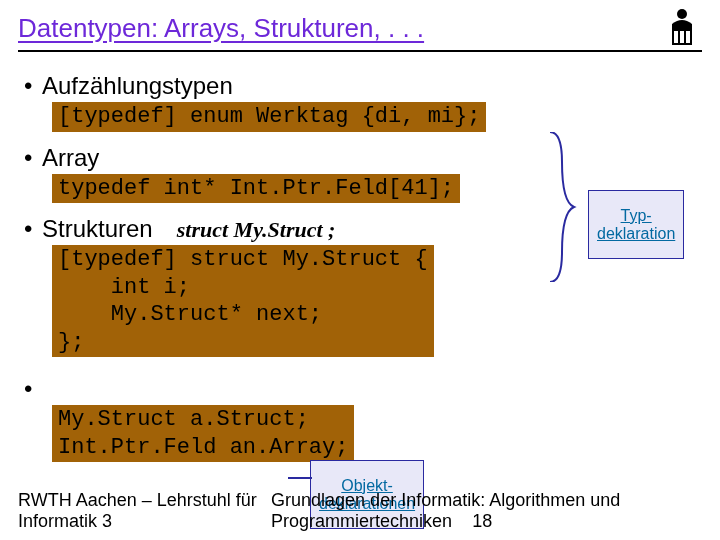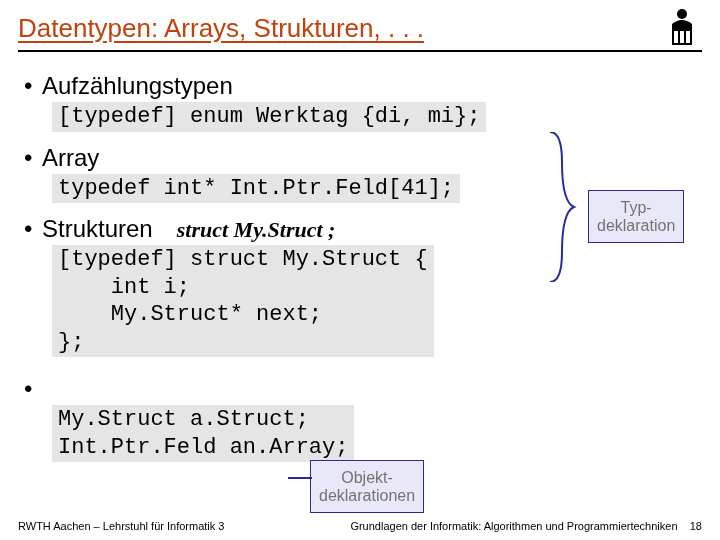--- a/index.html
+++ b/index.html
@@ -11,21 +11,21 @@
     position: relative;
     overflow: hidden;
   }
   .header {
     display: flex;
     align-items: center;
     padding: 8px 18px 2px 18px;
   }
   .title {
     font-size: 26px;
-    color: #c2410c;
+    color: #6d28d9;
     flex: 1;
     text-decoration: underline;
     text-underline-offset: 4px;
   }
   .logo {
     width: 40px; height: 40px;
     position: relative;
   }
   .logo svg { width: 40px; height: 40px; }
   .title-rule {
@@ -41,21 +41,21 @@
     display: flex;
     align-items: baseline;
     font-size: 24px;
     color: #000;
     margin-top: 4px;
   }
   .bullet-dot { width: 18px; }
   .code-block {
     font-family: "Courier New", Courier, monospace;
     font-size: 22px;
-    background: #e5e5e5;
+    background: #a16207;
     color: #000;
     margin: 2px 0 8px 28px;
     padding: 1px 6px;
     display: inline-block;
     line-height: 1.25;
     white-space: pre;
   }
   .code-narrow { }
   .struct-row { position: relative; }
   .handwritten {
@@ -64,39 +64,40 @@
     color: #000;
     font-style: italic;
     font-weight: bold;
     position: absolute;
   }
   .label-box {
     position: absolute;
     border: 1.5px solid #2a2aa0;
     background: #e8e8f8;
     font-size: 16px;
-    color: #737373;
+    color: #0369a1;
     text-align: center;
-    padding: 8px 8px;
+    padding: 16px 8px;
     line-height: 1.1;
+    text-decoration: underline;
   }
   .brace {
     position: absolute;
     stroke: #2a2aa0;
     stroke-width: 2;
     fill: none;
   }
   .footer {
     position: absolute;
     bottom: 8px;
     left: 0; right: 0;
     display: flex;
     justify-content: space-between;
     padding: 0 18px;
-    font-size: 11px;
+    font-size: 18px;
     color: #000;
   }
 </style>
 </head>
 <body>
 
 <div class="header">
   <div class="title">Datentypen: Arrays, Strukturen, . . .</div>
   <div class="logo">
     <svg viewBox="0 0 40 40">

